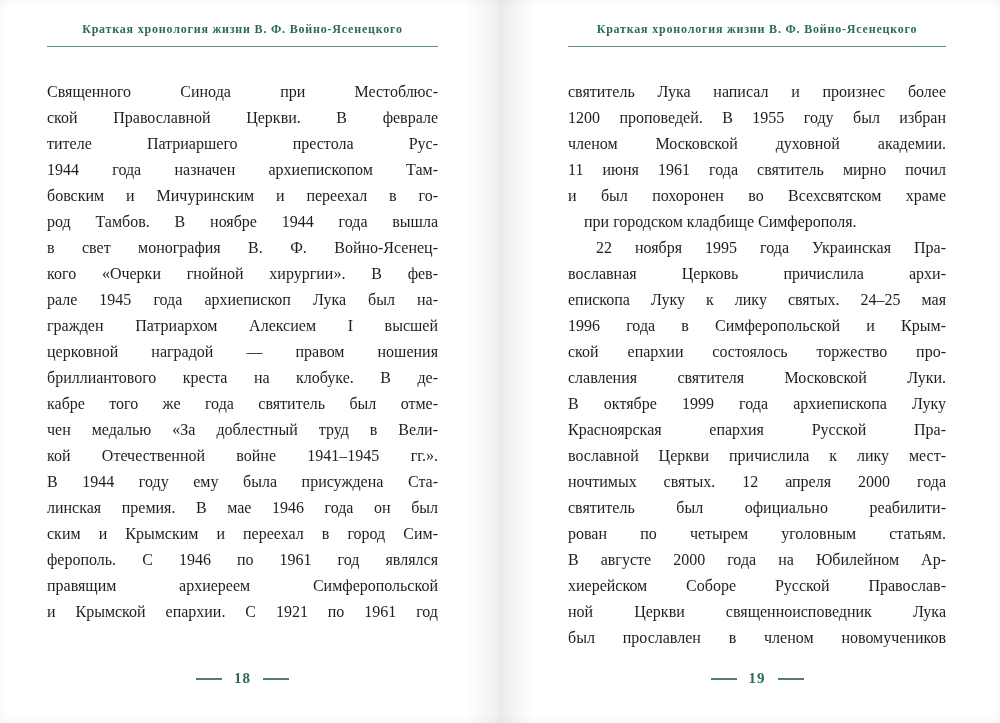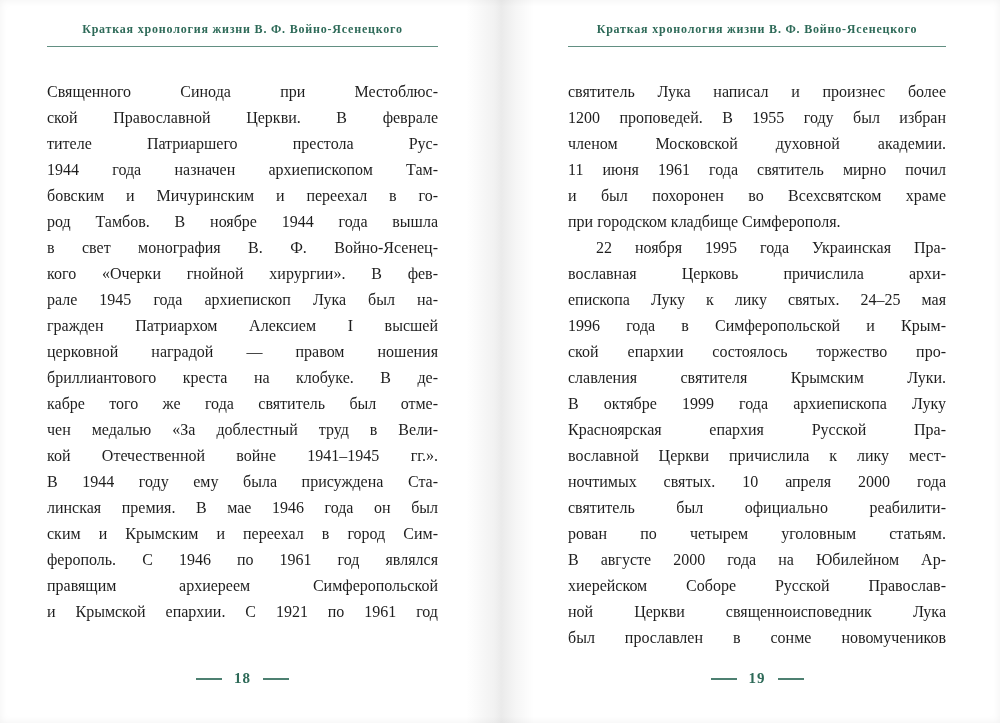--- a/index.html
+++ b/index.html
@@ -46,21 +46,21 @@
   .body-text {
     margin-top: 32px;
     font-size: 16px;
     line-height: 26px;
     color: var(--text, #1e1e1e);
   }
   .line {
     text-align: justify;
     text-align-last: justify;
   }
-  .line.end    { text-align-last: left; }
+  .line.end    { text-align-last: left; margin-left: 16px; }
   .line.indent { text-indent: 28px; }
 
   .folio {
     margin-top: auto;
     display: flex;
     align-items: center;
     justify-content: center;
     gap: 12px;
   }
   .folio .dash {
@@ -149,31 +149,31 @@
           <div class="line">11 июня 1961 года святитель мирно почил</div>
           <div class="line">и был похоронен во Всехсвятском храме</div>
           <div class="line end">при городском кладбище Симферополя.</div>
         </div>
         <div class="block">
           <div class="line indent">22 ноября 1995 года Украинская Пра-</div>
           <div class="line">вославная Церковь причислила архи-</div>
           <div class="line">епископа Луку к лику святых. 24–25 мая</div>
           <div class="line">1996 года в Симферопольской и Крым-</div>
           <div class="line">ской епархии состоялось торжество про-</div>
-          <div class="line">славления святителя Крымским Луки.</div>
+          <div class="line">славления святителя Московской Луки.</div>
           <div class="line">В октябре 1999 года архиепископа Луку</div>
           <div class="line">Красноярская епархия Русской Пра-</div>
           <div class="line">вославной Церкви причислила к лику мест-</div>
-          <div class="line">ночтимых святых. 10 апреля 2000 года</div>
+          <div class="line">ночтимых святых. 12 апреля 2000 года</div>
           <div class="line">святитель был официально реабилити-</div>
           <div class="line">рован по четырем уголовным статьям.</div>
           <div class="line">В августе 2000 года на Юбилейном Ар-</div>
           <div class="line">хиерейском Соборе Русской Православ-</div>
           <div class="line">ной Церкви священноисповедник Лука</div>
-          <div class="line">был прославлен в сонме новомучеников</div>
+          <div class="line">был прославлен в членом новомучеников</div>
         </div>
       </div>
     <div class="folio">
       <span class="dash"></span>
       <span class="num">19</span>
       <span class="dash"></span>
     </div>
   </div>
 
 </div>

